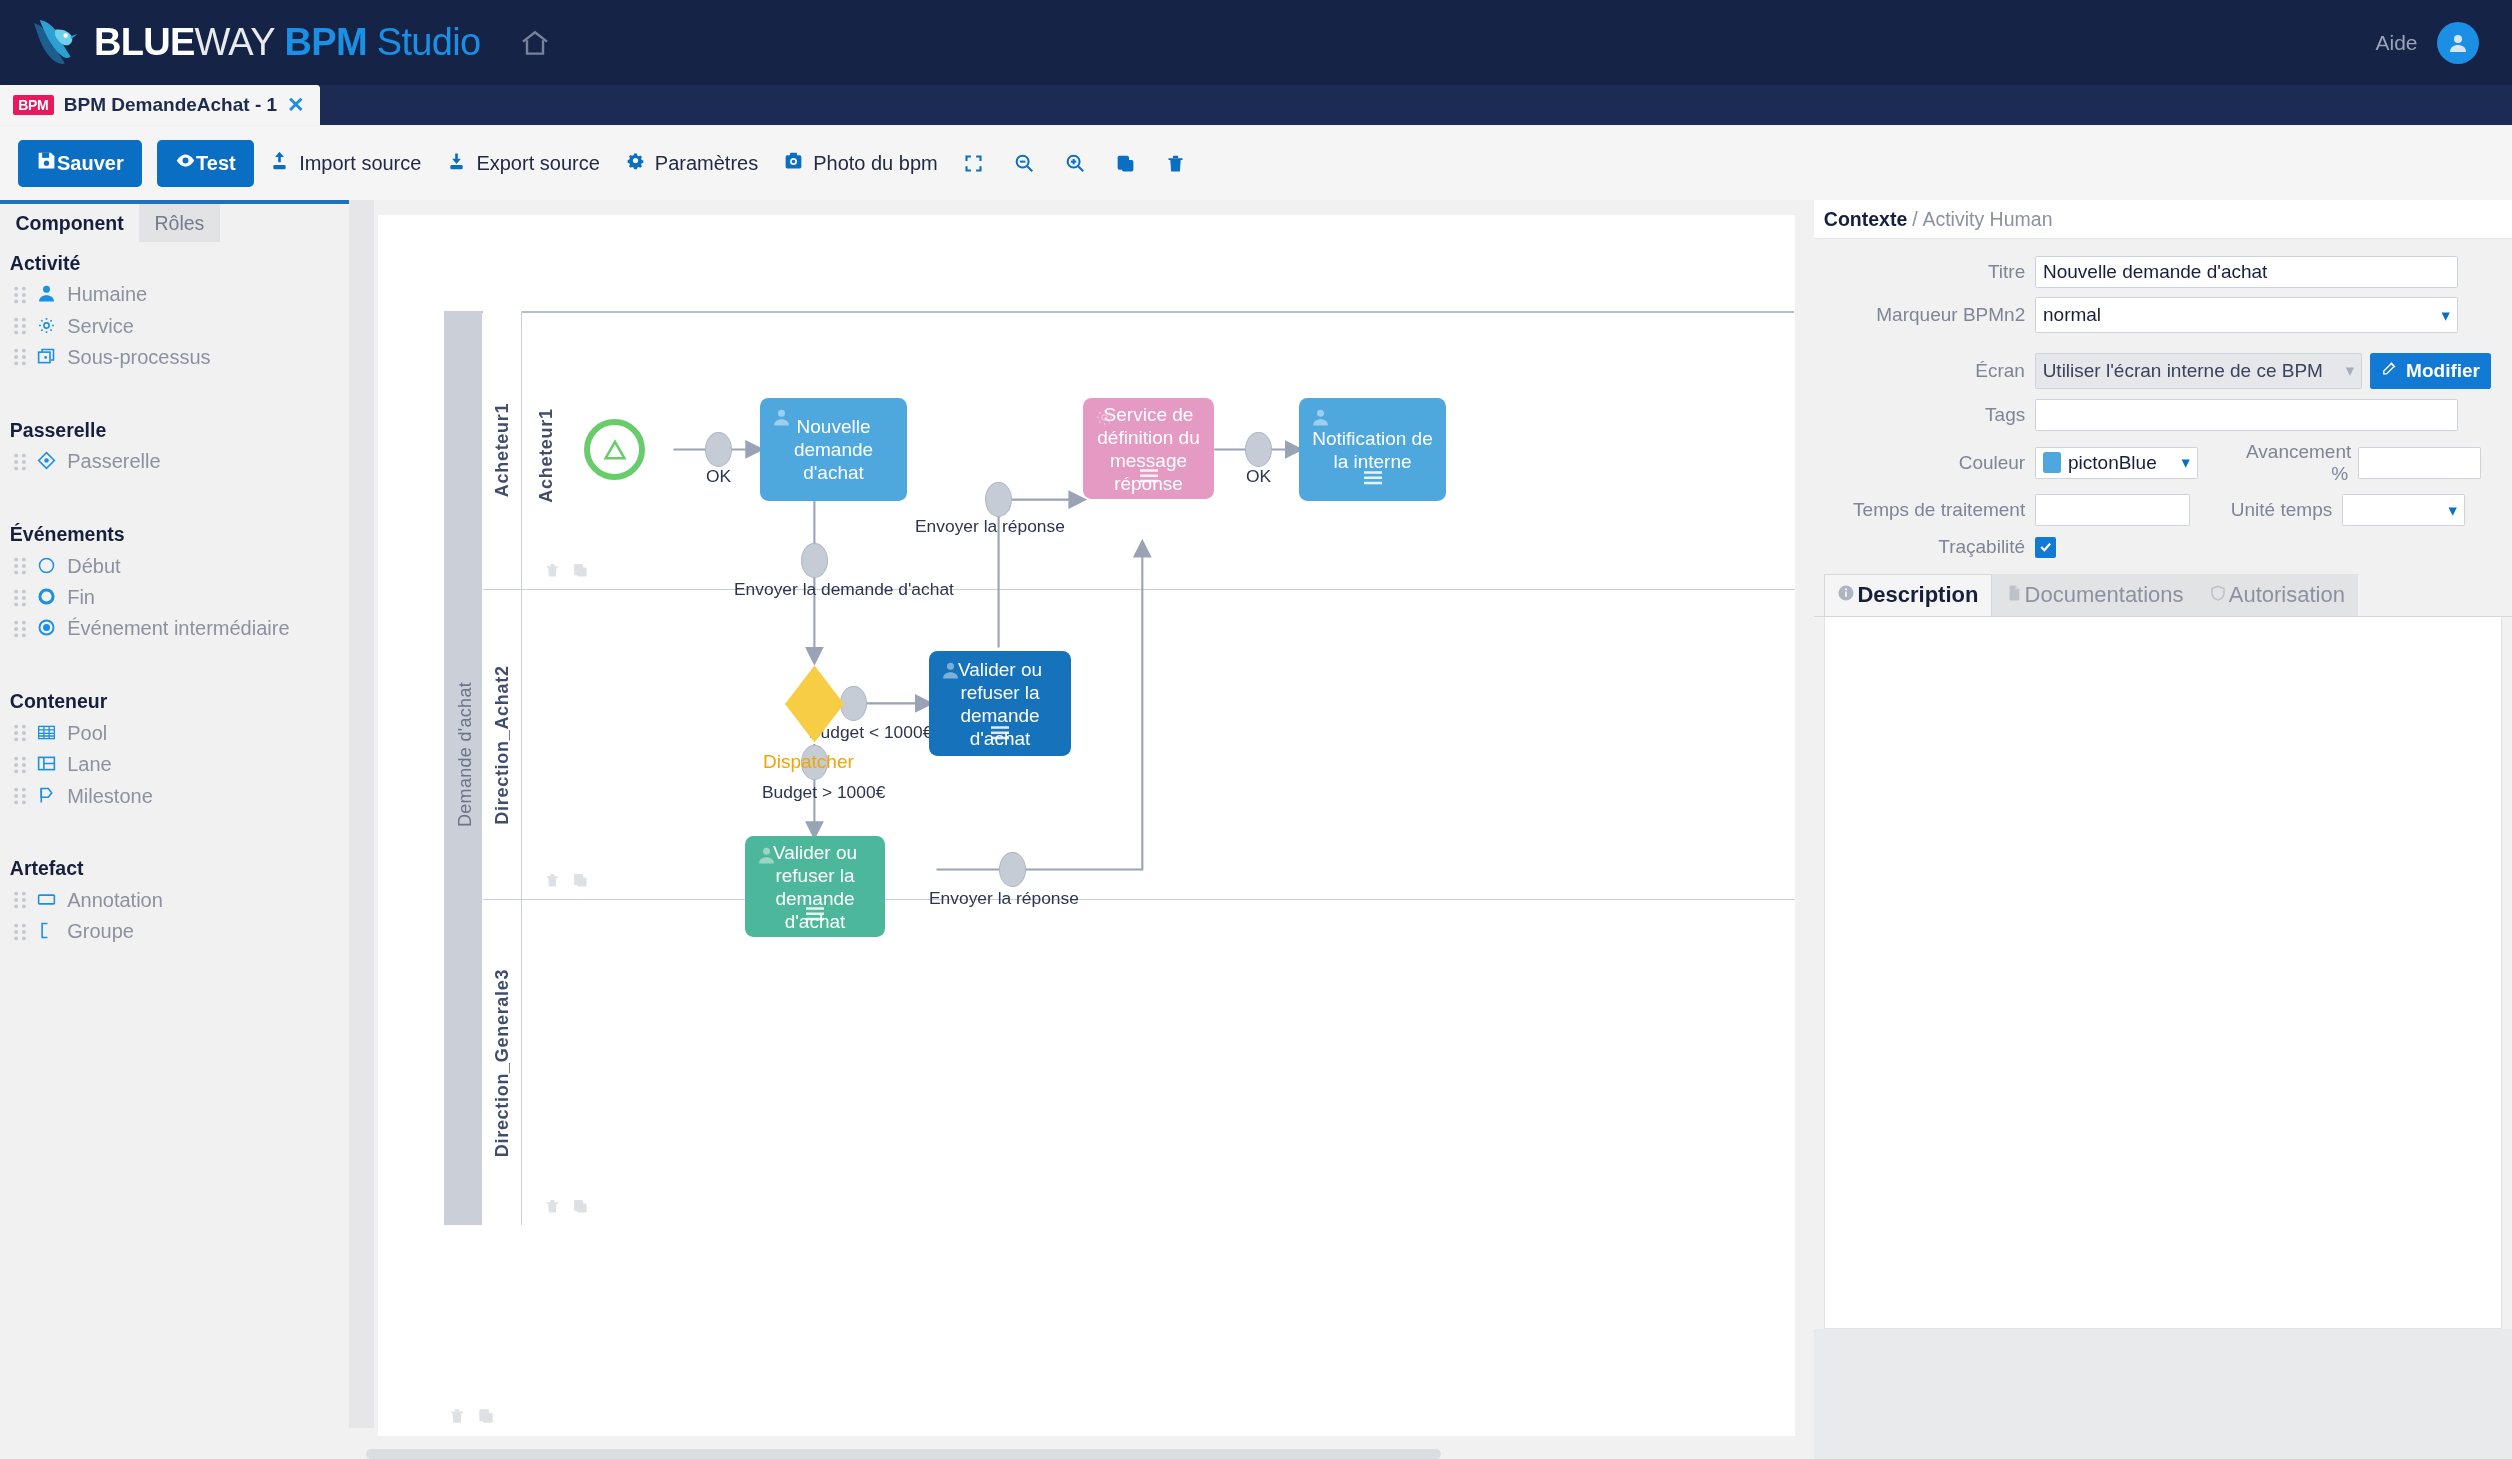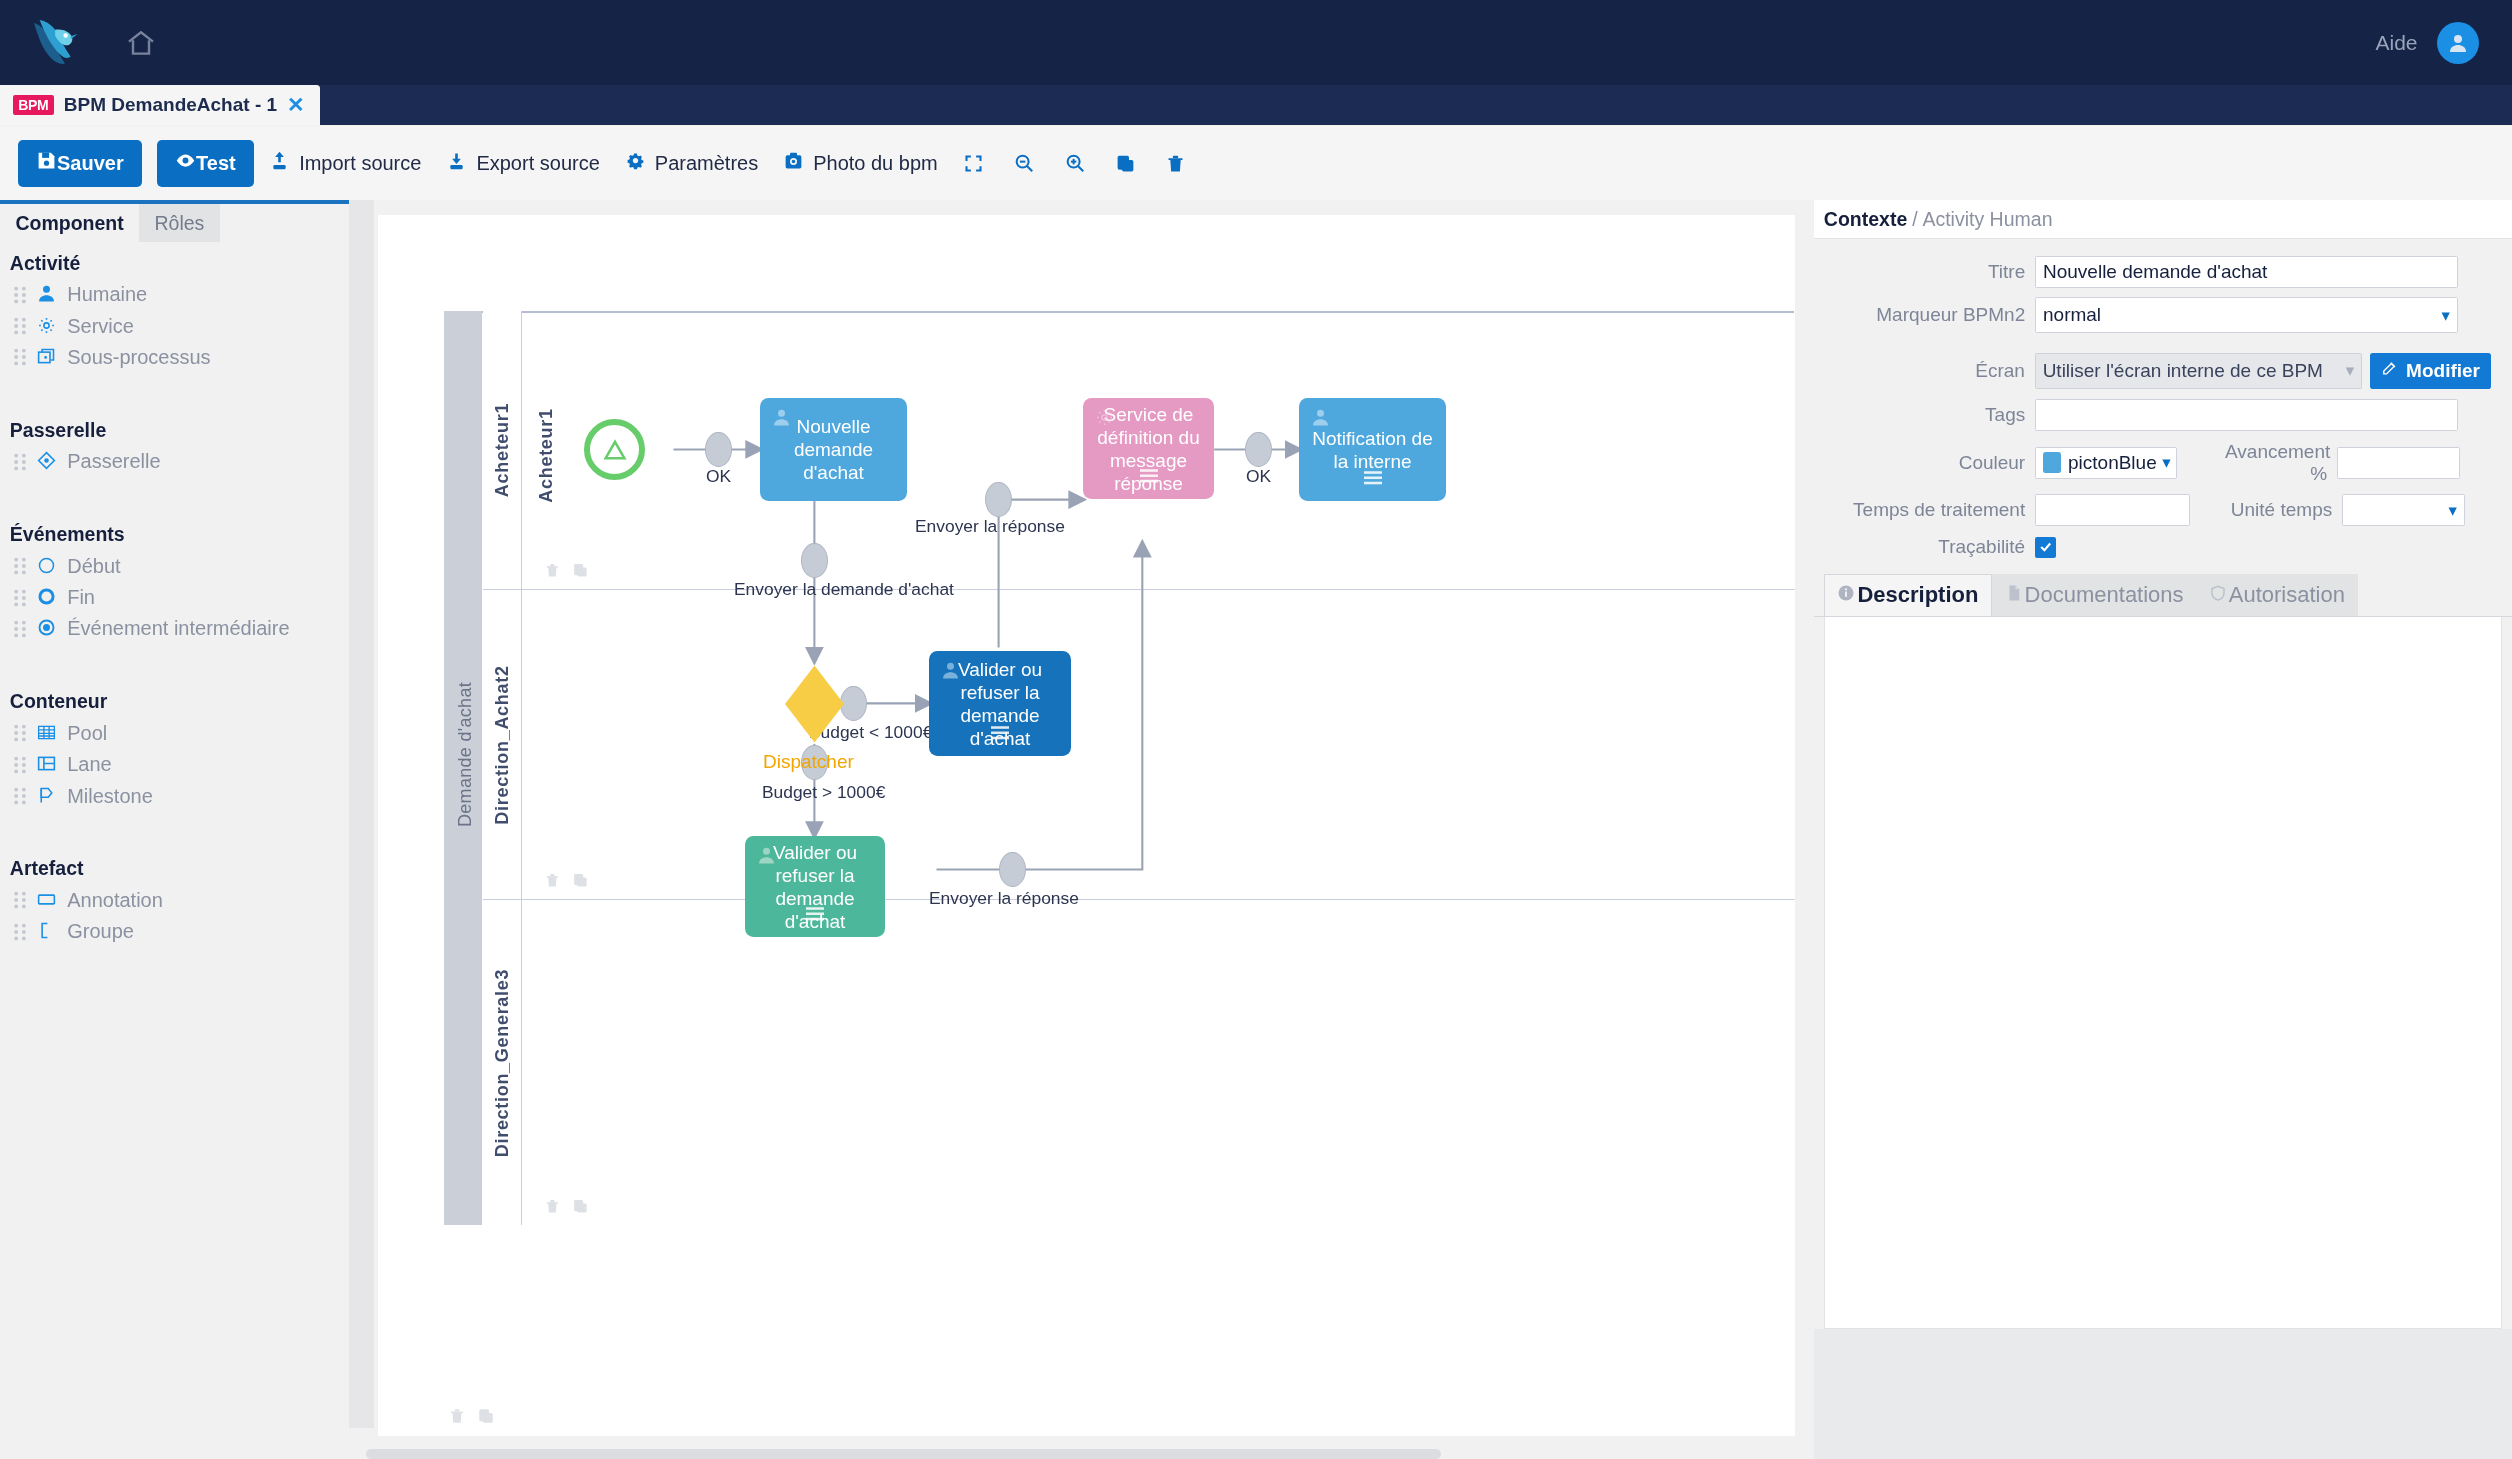--- a/index.html
+++ b/index.html
@@ -242,20 +242,23 @@
 <div class="topnav">
   <div class="logo-wrap">
     <div class="logo-bird">
       <svg width="59" height="59" viewBox="0 0 84 84">
         <path d="M10 14 C16 34, 22 52, 34 64 C40 70, 48 74, 54 72 C48 62, 40 50, 34 36 C28 26, 20 18, 10 14 Z" fill="#1c5f8f"></path>
         <path d="M18 10 C26 30, 34 46, 46 58 C52 64, 58 66, 62 62 C54 50, 46 36, 40 24 C34 16, 26 11, 18 10 Z" fill="#2d9fd0"></path>
         <path d="M40 24 C50 22, 60 26, 64 34 C66 40, 62 46, 56 46 C50 46, 44 40, 40 32 Z" fill="#6fd0ea"></path>
         <circle cx="55" cy="32" r="3.2" fill="#ffffff"></circle>
         <path d="M62 33 L72 30 L63 37 Z" fill="#2d9fd0"></path>
       </svg>
+    </div>
+    <div class="logo-text">
+      <span class="logo-blue">BLUE</span><span class="logo-way">WAY</span><span class="logo-bpm">BPM</span> <span class="logo-studio">Studio</span>
     </div>
   </div>
   <div class="home-icon">
     <svg width="32" height="32" viewBox="0 0 24 24" fill="none" stroke="#9aa3b8" stroke-width="1.8">
       <path d="M3 11 L12 4 L21 11"></path>
         <path d="M6 10 V20 H18 V10"></path>
     </svg>
   </div>
   <div class="topnav-right">
     <span class="aide">Aide</span>
@@ -829,21 +832,21 @@
       </button>
     </div>
 
     <div class="frow">
       <div class="flabel" style="width:200px;">Tags</div>
       <input class="finput" style="width: 423px;" value="">
     </div>
 
     <div class="frow">
       <div class="flabel" style="width:200px;">Couleur</div>
-      <div class="fselect" style="width:142px; height:32px;">
+      <div class="fselect" style="width:163px; height:32px;">
         <span style="display:flex; align-items:center;">
           <span class="swatch"></span>
           <span>pictonBlue</span>
         </span>
         <span class="chev">▾</span>
       </div>
       <div class="flabel" style="width:160px;padding-left:48px;">Avancement %</div>
       <input class="finput" style="width: 123px;" value="">
     </div>
 

